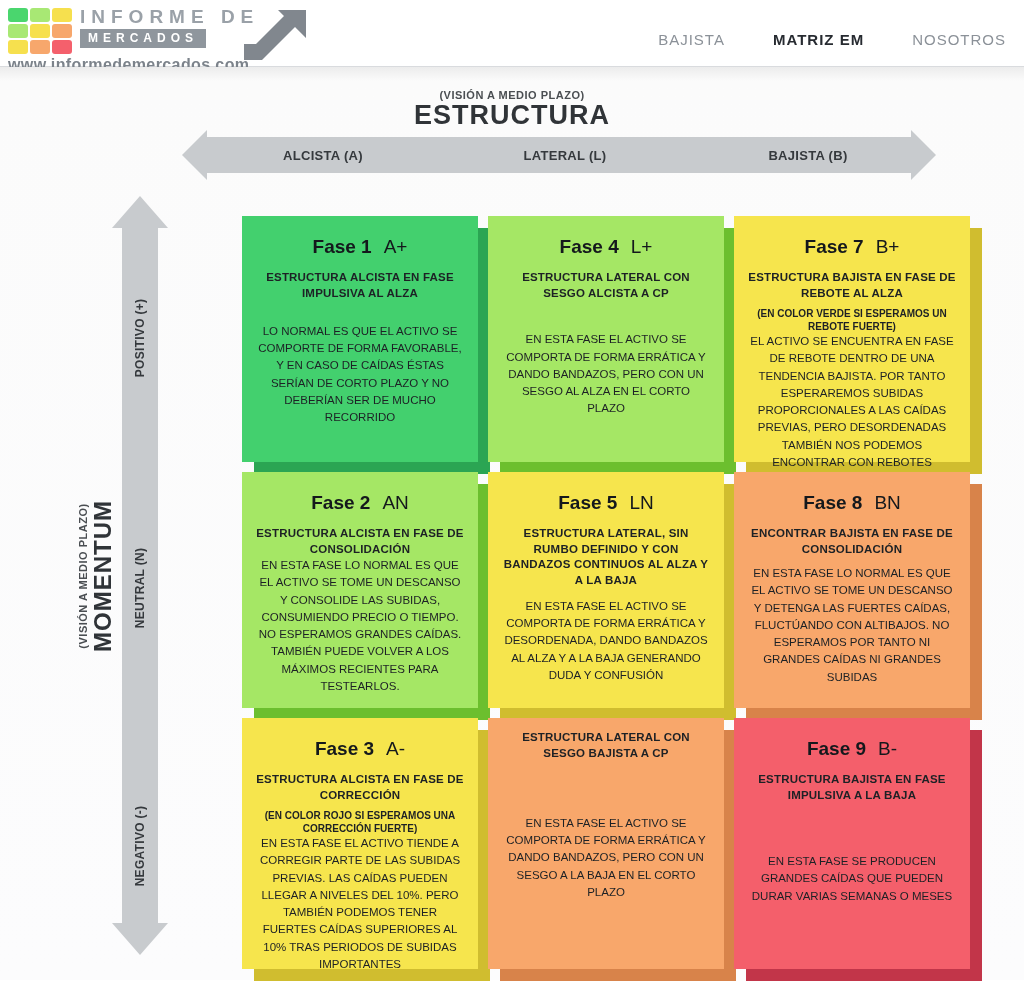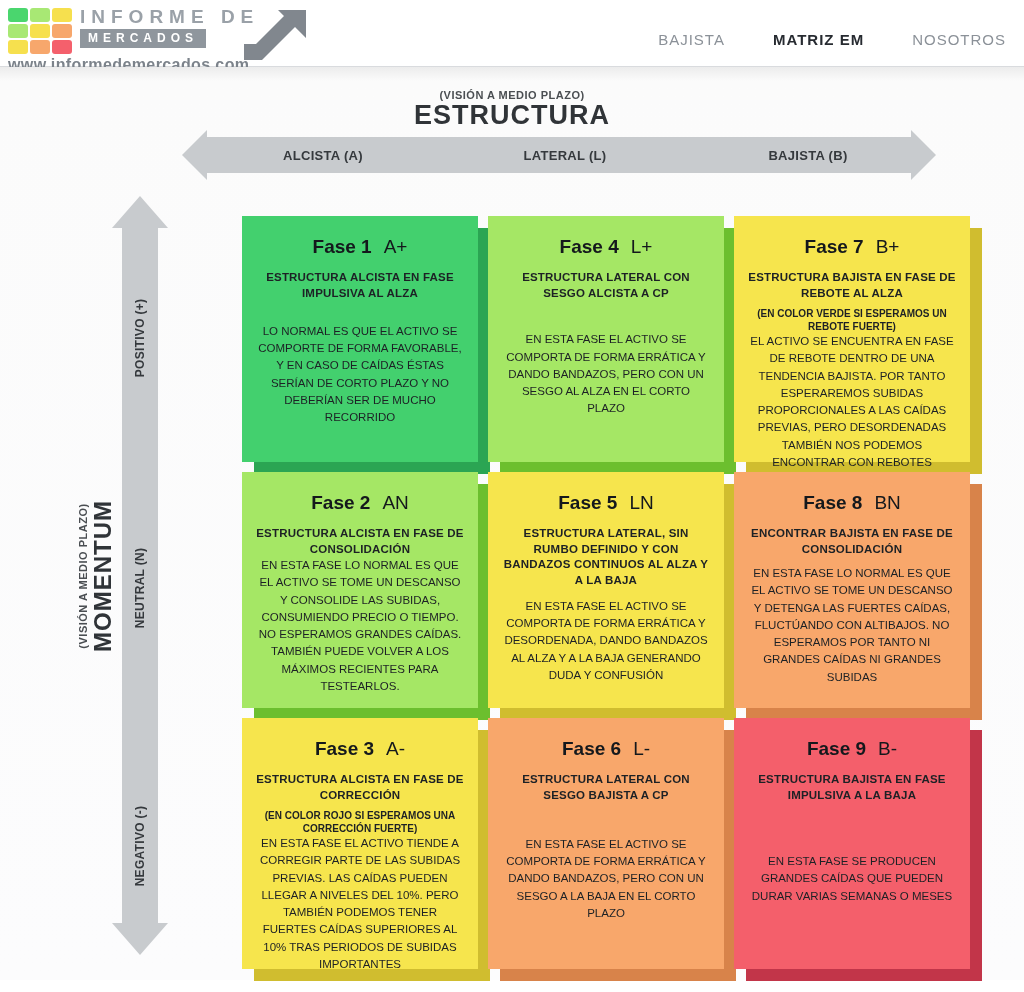--- a/index.html
+++ b/index.html
@@ -144,21 +144,20 @@
     </div>
 
     <div class="card" style="background: rgb(246, 229, 77); --sh: #d0bd2f;">
       <div class="card-title"><span class="fase">Fase 3</span><span class="code">A-</span></div>
       <div class="card-subtitle">ESTRUCTURA ALCISTA EN FASE DE CORRECCIÓN</div>
       <div class="card-note">(EN COLOR ROJO SI ESPERAMOS UNA CORRECCIÓN FUERTE)</div>
       <div class="card-body">EN ESTA FASE EL ACTIVO TIENDE A CORREGIR PARTE DE LAS SUBIDAS PREVIAS. LAS CAÍDAS PUEDEN LLEGAR A NIVELES DEL 10%. PERO TAMBIÉN PODEMOS TENER FUERTES CAÍDAS SUPERIORES AL 10% TRAS PERIODOS DE SUBIDAS IMPORTANTES</div>
     </div>
 
     <div class="card" style="background: rgb(248, 167, 107); --sh: #d8834a;">
-      <div class="card-title"><span class="fase">Fase 6</span><span class="code">L-</span></div>
       <div class="card-subtitle">ESTRUCTURA LATERAL CON SESGO BAJISTA A CP</div>
       <div class="card-body">EN ESTA FASE EL ACTIVO SE COMPORTA DE FORMA ERRÁTICA Y DANDO BANDAZOS, PERO CON UN SESGO A LA BAJA EN EL CORTO PLAZO</div>
     </div>
 
     <div class="card" style="background: rgb(244, 95, 107); --sh: #c23549;">
       <div class="card-title"><span class="fase">Fase 9</span><span class="code">B-</span></div>
       <div class="card-subtitle">ESTRUCTURA BAJISTA EN FASE IMPULSIVA A LA BAJA</div>
       <div class="card-body">EN ESTA FASE SE PRODUCEN GRANDES CAÍDAS QUE PUEDEN DURAR VARIAS SEMANAS O MESES</div>
     </div>
 

